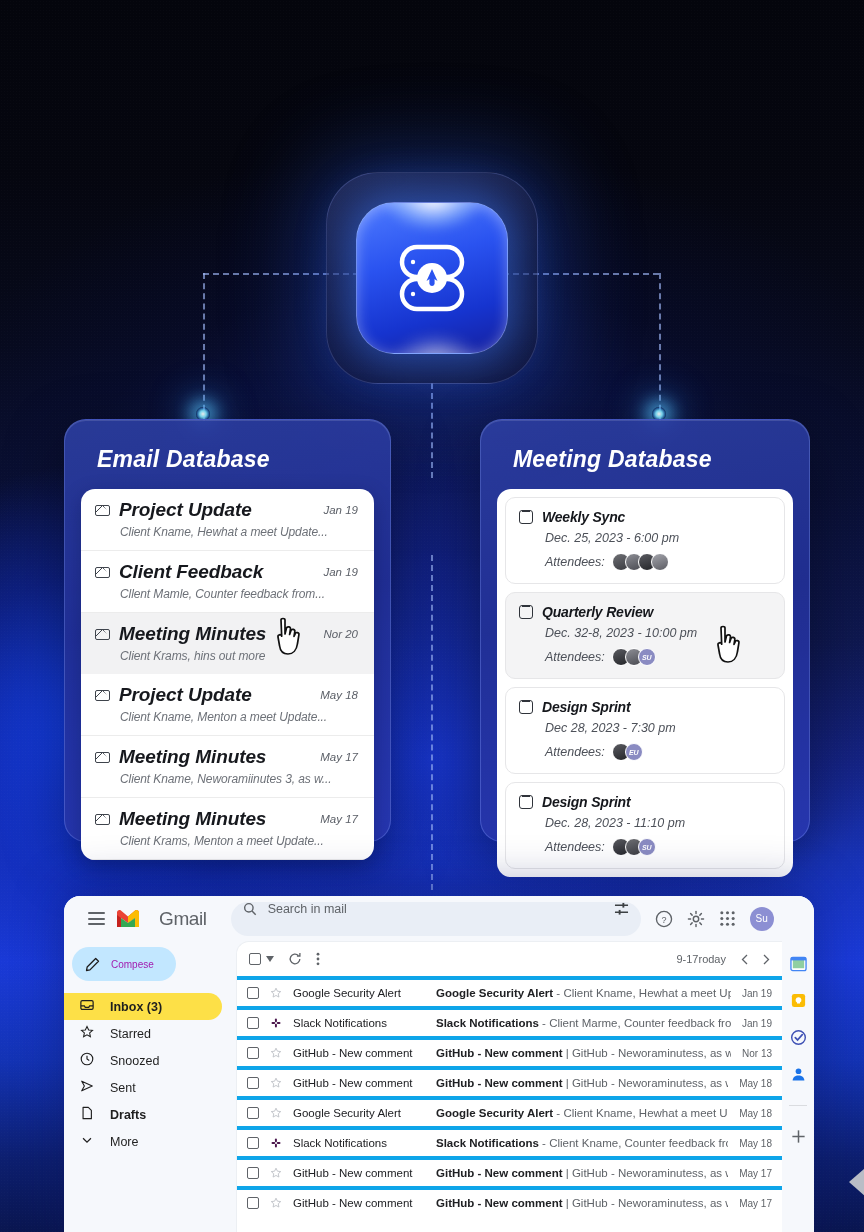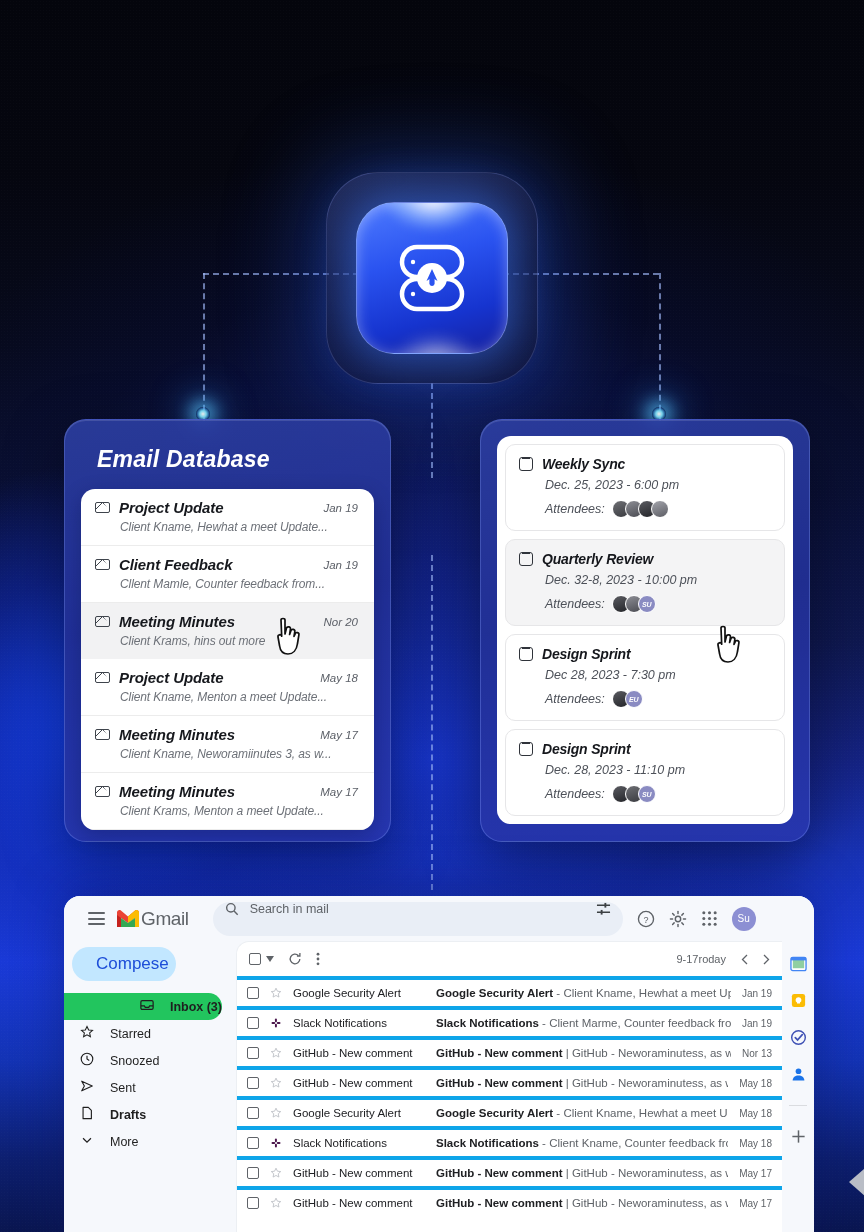--- a/index.html
+++ b/index.html
@@ -62,21 +62,21 @@
   .panel-title { color:#fff; font-size:23px; font-weight:600; letter-spacing:.2px;
     margin:10px 0 16px 16px; }
   .panel-body { background:#fff; border-radius:14px; overflow:hidden;
     box-shadow: 0 6px 20px rgba(4,10,50,0.28); }
 
   
   .mail-row { padding:10px 16px 11px 14px; border-bottom:1px solid #ececec; position:relative; }
   .mail-row:last-child { border-bottom:1px solid #ececec; }
   .mail-row.hl { background:#f2f2f3; border-bottom:none; }
   .mail-top { display:flex; align-items:center; gap:9px; }
-  .mail-subject { font-size:15px; font-weight:700; color:#16181d; flex:1; letter-spacing:-.1px;}
+  .mail-subject { font-size:19px; font-weight:700; color:#16181d; flex:1; letter-spacing:-.1px;}
   .mail-date { font-size:11.5px; color:#5c6068; white-space:nowrap; }
   .mail-snip { font-size:12px; color:#6d7178; margin-top:4px; margin-left:25px; letter-spacing:-.1px;}
   .env { width:15px; height:11px; border:1.5px solid #3f444c; border-radius:2px; position:relative; flex:none;}
   .env::after{content:"";position:absolute;left:0;top:0;width:100%;height:100%;
     background:linear-gradient(to bottom right, transparent 44%, #3f444c 45%, #3f444c 50%, transparent 51%),
                linear-gradient(to bottom left, transparent 44%, #3f444c 45%, #3f444c 50%, transparent 51%);
     background-size:50% 70%,50% 70%; background-position:left top,right top; background-repeat:no-repeat;}
 
   
   .meet-wrap { padding:8px; background:#fff; border-radius:14px; }
@@ -104,37 +104,37 @@
   
   .cursor { position:absolute; width:34px; height:40px; pointer-events:none; }
 
   
   #gmail { position:absolute; left:64px; top:896px; width:750px; height:360px;
     background:#f6f8fc; border-radius:16px 16px 0 0; overflow:hidden;
     box-shadow: 0 -6px 50px rgba(10,20,90,0.45); }
   .g-top { height:45px; display:flex; align-items:center; padding:0 10px; background:#f6f8fc; }
   .hamb { width:17px; height:13px; margin:0 10px 0 14px; display:flex; flex-direction:column; justify-content:space-between; }
   .hamb i { display:block; height:2px; background:#5f6368; border-radius:2px; }
-  .g-logo { font-size:19px; color:#5f6368; letter-spacing:-.4px; margin-left:0; font-weight:400;}
+  .g-logo { font-size:19px; color:#5f6368; letter-spacing:-.4px; margin-left:18px; font-weight:400;}
   .m-glyph { width:26px; height:19px; position:relative; }
   .search { flex:1; margin:0 14px 0 24px; height:34px; background:#e9eef6; border-radius:18px;
             display:flex; align-items:flex-start; padding:0 12px; max-width:410px;}
   .search .ph { color:#5f6368; font-size:12.5px; margin-left:11px; }
   .tune { margin-left:auto; }
   .g-top-icons { display:flex; align-items:center; gap:14px; padding-right:10px; }
   .circ-av { width:24px; height:24px; border-radius:50%; background:#8c8fd3; color:#fff;
              font-size:10px; display:flex; align-items:center; justify-content:center; font-weight:500;}
   .g-body { display:flex; height:315px; }
   .g-side { width:172px; padding-top:4px; }
   .compose { display:flex; align-items:center; gap:11px; margin:2px 0 12px 8px; width:104px;
              height:34px; border-radius:17px; background:#c2e7ff; padding:0 13px; }
-  .compose span { font-size:17px; color:#1d4ed8; }
+  .compose span { font-size:10px; color:#a21caf; }
   .side-item { display:flex; align-items:center; gap:16px; height:27px; padding:0 0 0 16px;
                margin-right:14px; border-radius:0 14px 14px 0; font-size:12.5px; color:#1f1f1f; }
-  .side-item.active { background:#22c55e; font-weight:700;justify-content:flex-end; }
+  .side-item.active { background:#fde047; font-weight:700; }
   .side-item.bold { font-weight:700; }
   .g-main { flex:1; background:#fff; border-radius:13px 0 0 0; margin-right:32px; overflow:hidden;
             border:1px solid #eceff3; border-right:none; border-bottom:none;}
   .g-tool { height:34px; display:flex; align-items:center; gap:14px; padding:0 12px; font-size:11px; color:#5f6368;}
   .cb { width:12px; height:12px; border:1.6px solid #5f6368; border-radius:2px; flex:none;}
   .pager { margin-left:auto; display:flex; align-items:center; gap:15px; font-size:11px; color:#5f6368;}
   .row { display:flex; align-items:center; height:30px; border-top:4px solid #0ea5e9; padding:0 10px; gap:11px; font-size:11.5px;}
   .row .sender { width:132px; color:#202124; white-space:nowrap; overflow:hidden; }
   .row .subj { flex:1; white-space:nowrap; overflow:hidden; color:#5f6368; }
   .row .subj b { color:#202124; }
@@ -223,20 +223,21 @@
             <span class="env"></span>
             <span class="mail-subject">Meeting Minutes</span>
             <span class="mail-date">May 17</span>
           </div>
           <div class="mail-snip">Client Krams, Menton a meet Update...</div>
         </div>
       </div>
   </div>
 
   <div class="panel" style="left:480px; top:419px; width:330px; height:423px;">
+    <div class="panel-title">Meeting Database</div>
     <div class="meet-wrap" id="meetList">
         <div class="meet-card">
           <div class="meet-head">
             <span class="cal"></span>
             <span class="meet-title">Weekly Sync</span>
           </div>
           <div class="meet-when">Dec. 25, 2023 - 6:00 pm</div>
           <div class="meet-att">
             <span class="lbl">Attendees:</span>
             <span class="avs">

